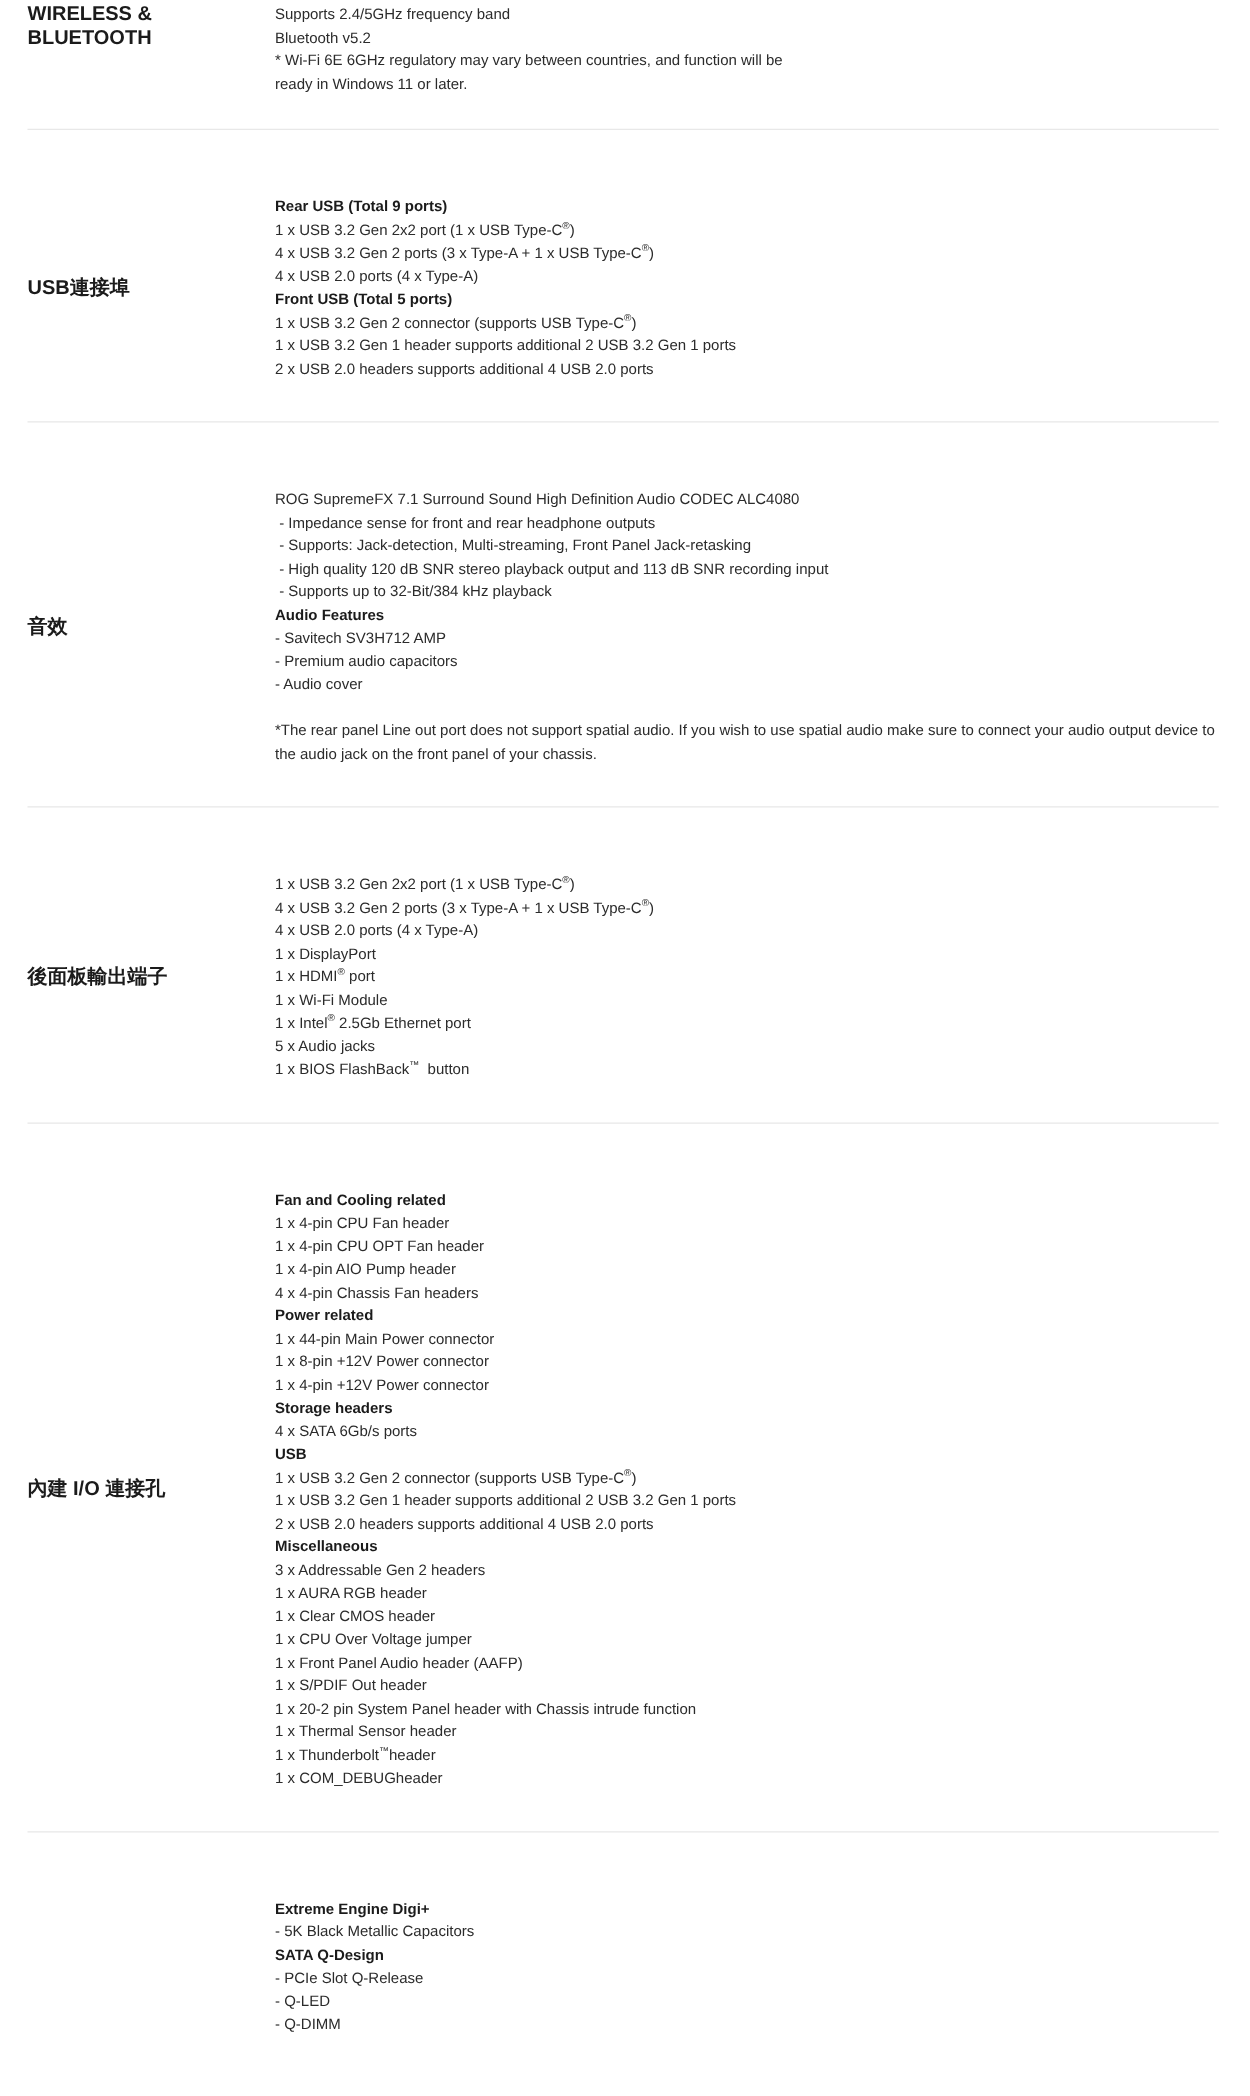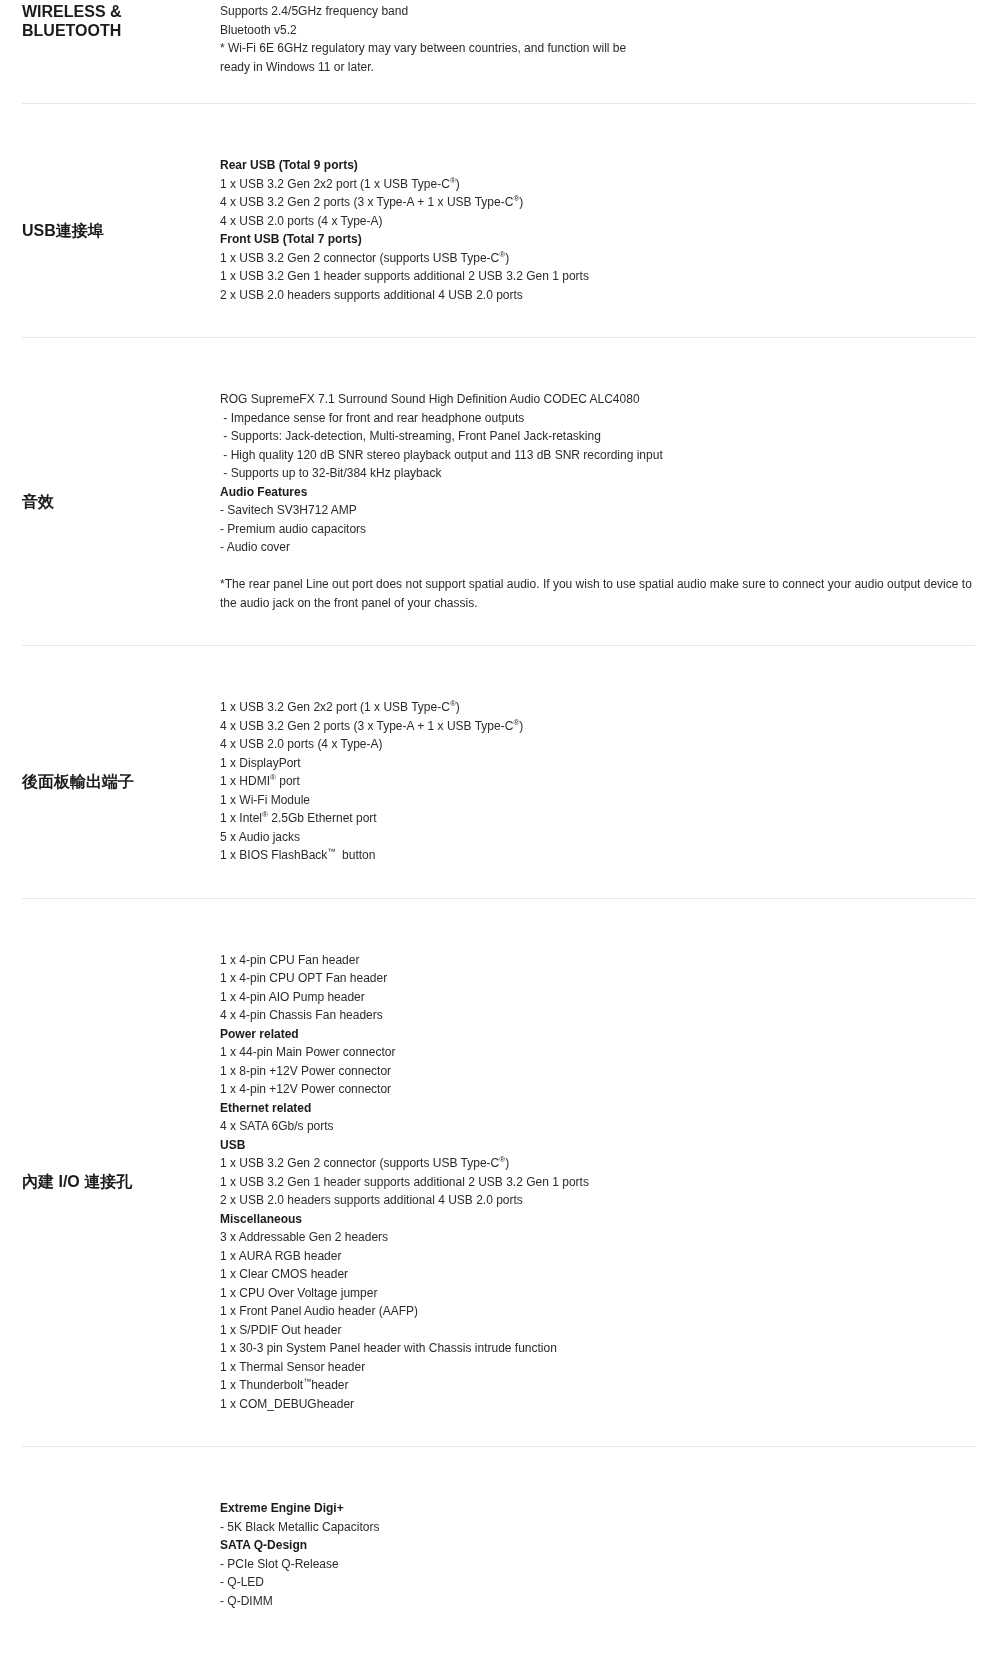--- a/index.html
+++ b/index.html
@@ -81,21 +81,21 @@
   </section>
   <div class="divider"></div>
 
   <section class="spec-row">
     <div class="row-label">USB連接埠</div>
     <div class="row-content">
         <div class="spec-line bold">Rear USB (Total 9 ports)</div>
         <div class="spec-line">1 x USB 3.2 Gen 2x2 port (1 x USB Type-C<sup>®</sup>)</div>
         <div class="spec-line">4 x USB 3.2 Gen 2 ports (3 x Type-A + 1 x USB Type-C<sup>®</sup>)</div>
         <div class="spec-line">4 x USB 2.0 ports (4 x Type-A)</div>
-        <div class="spec-line bold">Front USB (Total 7 ports)</div>
+        <div class="spec-line bold">Front USB (Total 5 ports)</div>
         <div class="spec-line">1 x USB 3.2 Gen 2 connector (supports USB Type-C<sup>®</sup>)</div>
         <div class="spec-line">1 x USB 3.2 Gen 1 header supports additional 2 USB 3.2 Gen 1 ports</div>
         <div class="spec-line">2 x USB 2.0 headers supports additional 4 USB 2.0 ports</div>
       </div>
   </section>
   <div class="divider"></div>
 
   <section class="spec-row">
     <div class="row-label">音效</div>
     <div class="row-content">
@@ -126,42 +126,43 @@
         <div class="spec-line">1 x Intel<sup>®</sup> 2.5Gb Ethernet port</div>
         <div class="spec-line">5 x Audio jacks</div>
         <div class="spec-line">1 x BIOS FlashBack<sup>™</sup>  button</div>
       </div>
   </section>
   <div class="divider"></div>
 
   <section class="spec-row">
     <div class="row-label">內建 I/O 連接孔</div>
     <div class="row-content">
+        <div class="spec-line bold">Fan and Cooling related</div>
         <div class="spec-line">1 x 4-pin CPU Fan header</div>
         <div class="spec-line">1 x 4-pin CPU OPT Fan header</div>
         <div class="spec-line">1 x 4-pin AIO Pump header</div>
         <div class="spec-line">4 x 4-pin Chassis Fan headers</div>
         <div class="spec-line bold">Power related</div>
         <div class="spec-line">1 x 44-pin Main Power connector</div>
         <div class="spec-line">1 x 8-pin +12V Power connector</div>
         <div class="spec-line">1 x 4-pin +12V Power connector</div>
-        <div class="spec-line bold">Ethernet related</div>
+        <div class="spec-line bold">Storage headers</div>
         <div class="spec-line">4 x SATA 6Gb/s ports</div>
         <div class="spec-line bold">USB</div>
         <div class="spec-line">1 x USB 3.2 Gen 2 connector (supports USB Type-C<sup>®</sup>)</div>
         <div class="spec-line">1 x USB 3.2 Gen 1 header supports additional 2 USB 3.2 Gen 1 ports</div>
         <div class="spec-line">2 x USB 2.0 headers supports additional 4 USB 2.0 ports</div>
         <div class="spec-line bold">Miscellaneous</div>
         <div class="spec-line">3 x Addressable Gen 2 headers</div>
         <div class="spec-line">1 x AURA RGB header</div>
         <div class="spec-line">1 x Clear CMOS header</div>
         <div class="spec-line">1 x CPU Over Voltage jumper</div>
         <div class="spec-line">1 x Front Panel Audio header (AAFP)</div>
         <div class="spec-line">1 x S/PDIF Out header</div>
-        <div class="spec-line">1 x 30-3 pin System Panel header with Chassis intrude function</div>
+        <div class="spec-line">1 x 20-2 pin System Panel header with Chassis intrude function</div>
         <div class="spec-line">1 x Thermal Sensor header</div>
         <div class="spec-line">1 x Thunderbolt<sup>™</sup>header</div>
         <div class="spec-line">1 x COM_DEBUGheader</div>
       </div>
   </section>
   <div class="divider"></div>
 
   <section class="spec-row">
     <div class="row-label"></div>
     <div class="row-content">

